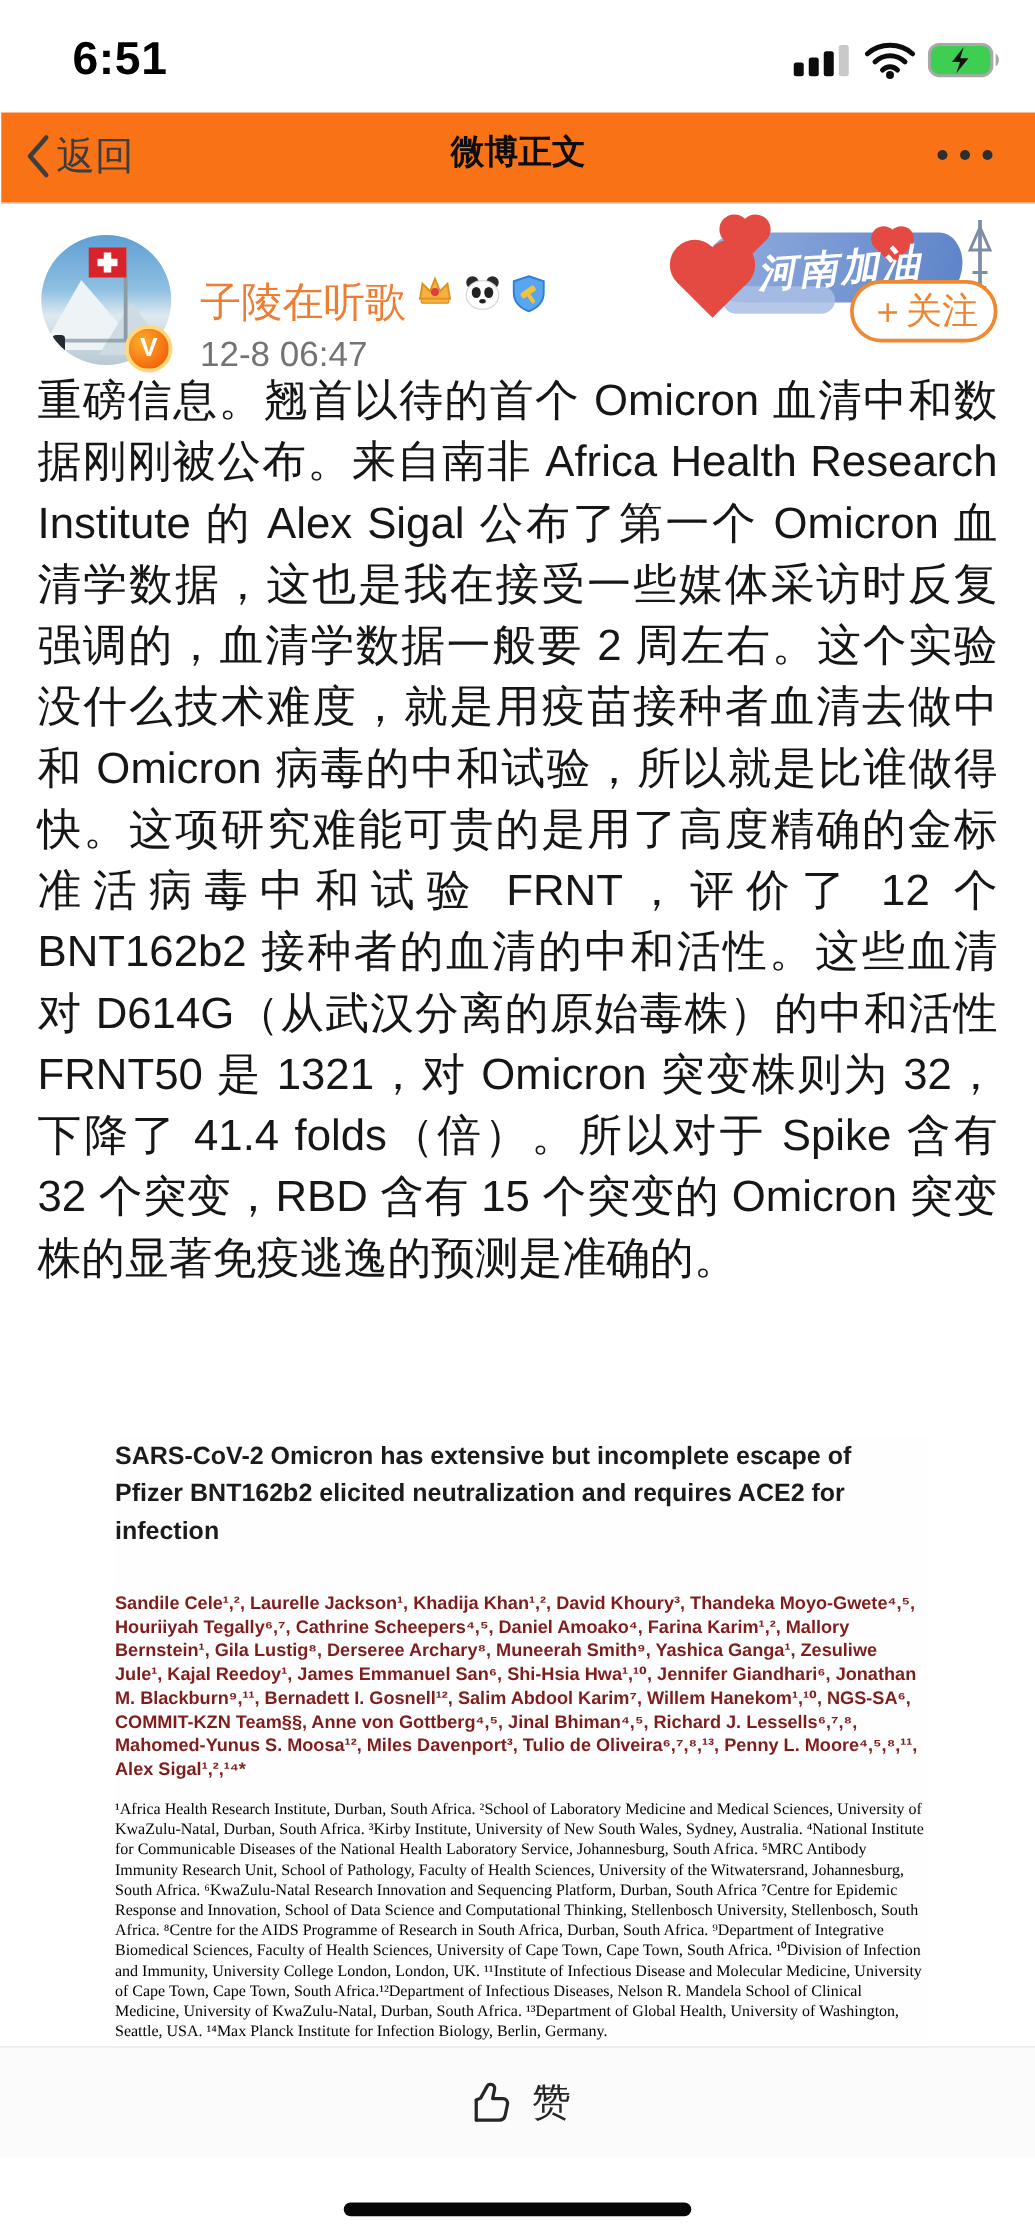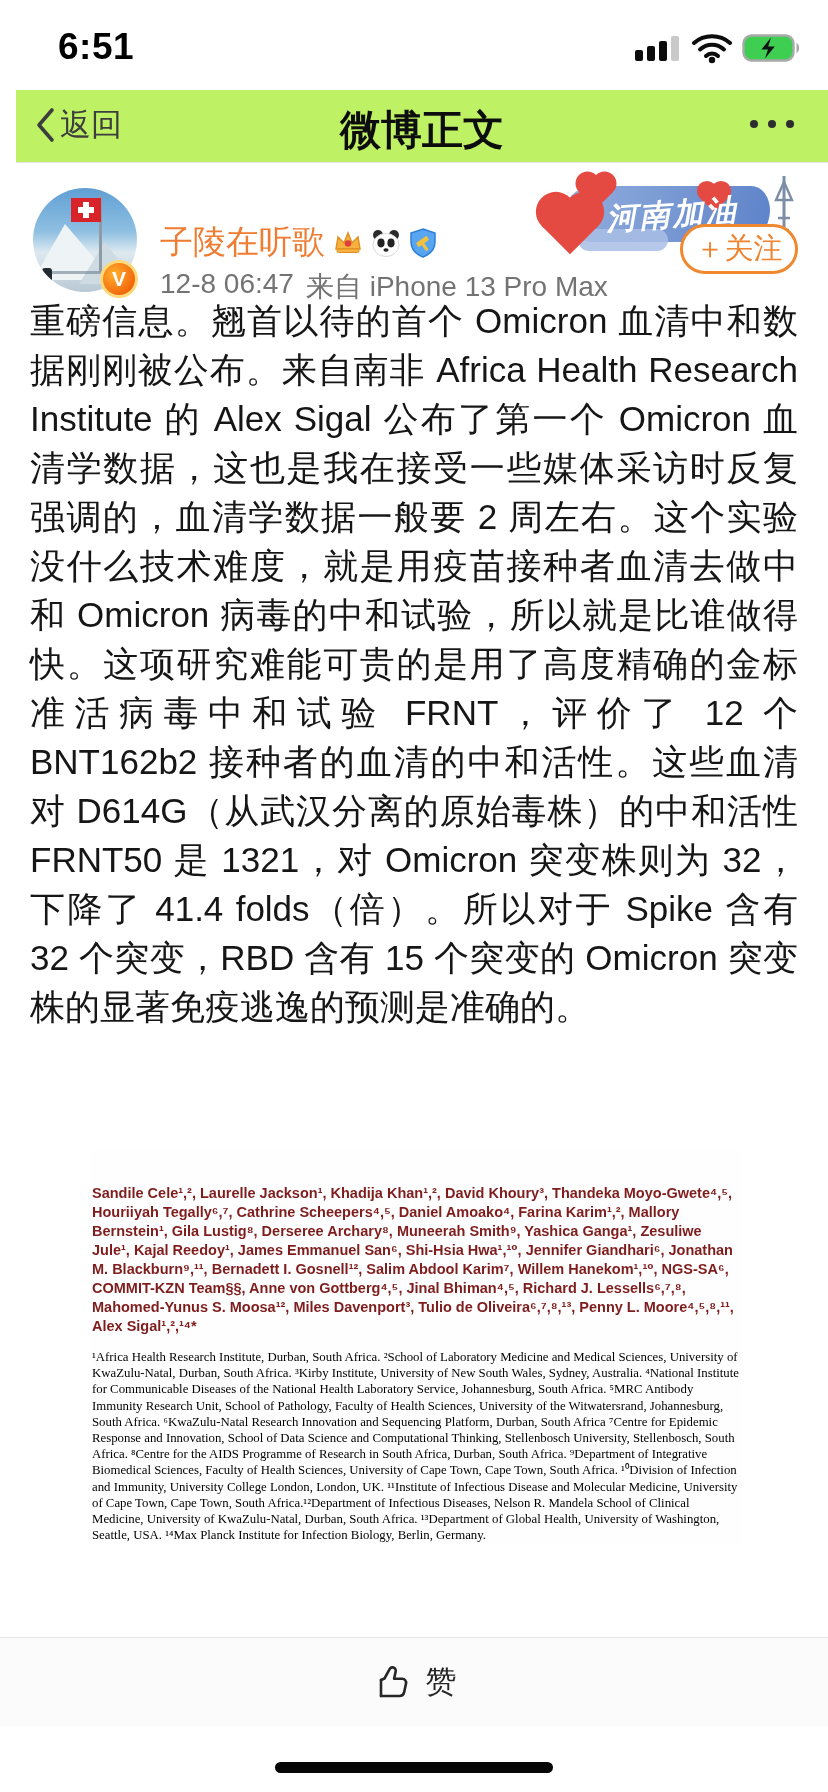--- a/index.html
+++ b/index.html
@@ -5,23 +5,23 @@
   html,body{margin:0;padding:0;background:#ffffff;}
   #screen{position:relative;width:828px;height:1792px;background:#fff;overflow:hidden;
           font-family:"Liberation Sans","DejaVu Sans",sans-serif;color:#111;border-radius:22px;}
 
   
   .status-bar{position:absolute;top:0;left:0;right:0;height:90px;}
   .status-time{position:absolute;left:58px;top:26px;font-size:37px;font-weight:700;color:#000;letter-spacing:.5px;}
   .status-icons{position:absolute;right:26px;top:32px;display:flex;align-items:center;gap:10px;}
 
   
-  .nav-bar{position:absolute;top:90px;left:16px;right:0;height:72px;background:#bef264;border-bottom:1px solid #e3e3e3;}
+  .nav-bar{position:absolute;top:90px;left:1px;right:0;height:72px;background:#f97316;border-bottom:1px solid #e3e3e3;}
   .back-button{position:absolute;left:18px;top:14px;display:flex;align-items:center;gap:4px;color:#3d3d3d;font-size:31px;cursor:pointer;}
-  .nav-title{position:absolute;left:0;right:0;top:13px;text-align:center;font-size:41px;font-weight:700;color:#0d0d0d;}
+  .nav-title{position:absolute;left:0;right:0;top:13px;text-align:center;font-size:27px;font-weight:700;color:#0d0d0d;}
   .more-button{position:absolute;right:34px;top:30px;display:flex;gap:10px;cursor:pointer;}
   .more-button i{width:8px;height:8px;border-radius:50%;background:#2e2e2e;}
 
   
   .post-header{position:absolute;top:162px;left:0;right:0;height:150px;}
   .avatar{position:absolute;left:33px;top:26px;width:104px;height:104px;border-radius:50%;overflow:hidden;
           background:linear-gradient(180deg,#5f9fd4 0%,#8fc0e2 42%,#dde9ef 62%,#b9c9d3 100%);cursor:pointer;}
   .mountain1{position:absolute;left:0px;bottom:12px;width:0;height:0;
              border-left:32px solid transparent;border-right:48px solid transparent;border-bottom:56px solid #eef3f6;}
   .mountain2{position:absolute;left:46px;bottom:8px;width:0;height:0;
@@ -29,21 +29,21 @@
   .rail{position:absolute;left:0;bottom:18px;width:80%;height:3px;background:#70828f;opacity:.6;}
   .flag-pole{position:absolute;left:66px;top:8px;width:3px;height:76px;background:#8e9aa4;}
   .swiss-flag{position:absolute;left:38px;top:10px;width:30px;height:24px;background:#d8232a;}
   .swiss-flag::before{content:"";position:absolute;left:12px;top:4px;width:6px;height:16px;background:#fff;}
   .swiss-flag::after{content:"";position:absolute;left:7px;top:9px;width:16px;height:6px;background:#fff;}
   .person{position:absolute;left:9px;bottom:6px;width:10px;height:18px;background:#232a30;border-radius:3px;}
   .v-badge{position:absolute;left:100px;top:98px;width:38px;height:38px;border-radius:50%;
            background:radial-gradient(circle at 35% 35%,#ffb02e,#f2640a 75%);border:3px solid #ffd97a;
            box-sizing:border-box;display:flex;align-items:center;justify-content:center;
            color:#fff;font-size:21px;font-weight:700;}
-  .name-row{position:absolute;left:160px;top:58px;display:flex;align-items:center;gap:8px;}
+  .name-row{position:absolute;left:160px;top:58px;display:flex;gap:8px;}
   .username{font-size:33px;font-weight:500;color:#ee7d33;cursor:pointer;}
   .meta-row{position:absolute;left:160px;top:106px;display:flex;gap:12px;font-size:28px;color:#737373;}
 
   
   .banner{position:absolute;right:30px;top:16px;width:250px;height:76px;z-index:1;}
   .banner-cloud{position:absolute;right:28px;top:8px;width:208px;height:56px;
                 background:linear-gradient(100deg,#93afde,#5e83c9);
                 border-radius:34px 20px 30px 36px/36px 26px 34px 22px;}
   .banner-cloud::after{content:"";position:absolute;left:16px;bottom:-9px;width:90px;height:22px;
                 background:#a9bee5;border-radius:20px;opacity:.85;}
@@ -153,21 +153,20 @@
         <ellipse cx="15" cy="21" rx="2.6" ry="1.8" fill="#222"></ellipse>
       </svg>
       <svg width="28" height="30" viewBox="0 0 28 30">
         <path d="M14 1 L26 5 V14 c0 8 -5.5 12.5 -12 15 C7.5 26.5 2 22 2 14 V5 Z" fill="#58a6f2" stroke="#2f7fd6" stroke-width="1.5"></path>
         <rect x="7" y="11" width="13" height="5" rx="1.4" fill="#f2c13d" transform="rotate(-35 13.5 13.5)"></rect>
         <rect x="13" y="15" width="3.2" height="8.5" rx="1.2" fill="#f2c13d" transform="rotate(-35 14.6 17)"></rect>
       </svg>
     </div>
     <div class="meta-row">
       <span>12-8 06:47</span>
-      <span>来自 iPhone 13 Pro Max</span>
     </div>
 
     <div class="banner">
       <div class="banner-cloud"></div>
       <div class="heart h1"></div>
       <div class="heart h2"></div>
       <div class="heart h3"></div>
       <svg class="tower" width="24" height="70" viewBox="0 0 24 70">
         <path d="M12 2 L12 66" stroke="#7d8da6" stroke-width="3"></path>
         <path d="M4 26 L12 8 L20 26 Z" fill="none" stroke="#7d8 da6" stroke-width="2.4"></path>
@@ -175,20 +174,21 @@
         <path d="M6 44 h12 M7 56 h10" stroke="#7d8da6" stroke-width="2.4"></path>
       </svg>
       <div class="banner-label">河南加油</div>
     </div>
     <div class="follow-button">＋关注</div>
   </div>
 
   <div class="post-body">重磅信息。翘首以待的首个 Omicron 血清中和数据刚刚被公布。来自南非 Africa Health Research Institute 的 Alex Sigal 公布了第一个 Omicron 血清学数据，这也是我在接受一些媒体采访时反复强调的，血清学数据一般要 2 周左右。这个实验没什么技术难度，就是用疫苗接种者血清去做中和 Omicron 病毒的中和试验，所以就是比谁做得快。这项研究难能可贵的是用了高度精确的金标准活病毒中和试验 FRNT，评价了 12 个 BNT162b2 接种者的血清的中和活性。这些血清对 D614G（从武汉分离的原始毒株）的中和活性 FRNT50 是 1321，对 Omicron 突变株则为 32，下降了 41.4 folds（倍）。所以对于 Spike 含有 32 个突变，RBD 含有 15 个突变的 Omicron 突变株的显著免疫逃逸的预测是准确的。</div>
 
   <div class="paper">
+    <div class="paper-title">SARS-CoV-2 Omicron has extensive but incomplete escape of Pfizer BNT162b2 elicited neutralization and requires ACE2 for infection</div>
     <div class="paper-authors">Sandile Cele¹,², Laurelle Jackson¹, Khadija Khan¹,², David Khoury³, Thandeka Moyo-Gwete⁴,⁵, Houriiyah Tegally⁶,⁷, Cathrine Scheepers⁴,⁵, Daniel Amoako⁴, Farina Karim¹,², Mallory Bernstein¹, Gila Lustig⁸, Derseree Archary⁸, Muneerah Smith⁹, Yashica Ganga¹, Zesuliwe Jule¹, Kajal Reedoy¹, James Emmanuel San⁶, Shi-Hsia Hwa¹,¹⁰, Jennifer Giandhari⁶, Jonathan M. Blackburn⁹,¹¹, Bernadett I. Gosnell¹², Salim Abdool Karim⁷, Willem Hanekom¹,¹⁰, NGS-SA⁶, COMMIT-KZN Team§§, Anne von Gottberg⁴,⁵, Jinal Bhiman⁴,⁵, Richard J. Lessells⁶,⁷,⁸, Mahomed-Yunus S. Moosa¹², Miles Davenport³, Tulio de Oliveira⁶,⁷,⁸,¹³, Penny L. Moore⁴,⁵,⁸,¹¹, Alex Sigal¹,²,¹⁴*</div>
     <div class="paper-affiliations">¹Africa Health Research Institute, Durban, South Africa. ²School of Laboratory Medicine and Medical Sciences, University of KwaZulu-Natal, Durban, South Africa. ³Kirby Institute, University of New South Wales, Sydney, Australia. ⁴National Institute for Communicable Diseases of the National Health Laboratory Service, Johannesburg, South Africa. ⁵MRC Antibody Immunity Research Unit, School of Pathology, Faculty of Health Sciences, University of the Witwatersrand, Johannesburg, South Africa. ⁶KwaZulu-Natal Research Innovation and Sequencing Platform, Durban, South Africa ⁷Centre for Epidemic Response and Innovation, School of Data Science and Computational Thinking, Stellenbosch University, Stellenbosch, South Africa. ⁸Centre for the AIDS Programme of Research in South Africa, Durban, South Africa. ⁹Department of Integrative Biomedical Sciences, Faculty of Health Sciences, University of Cape Town, Cape Town, South Africa. ¹⁰Division of Infection and Immunity, University College London, London, UK. ¹¹Institute of Infectious Disease and Molecular Medicine, University of Cape Town, Cape Town, South Africa.¹²Department of Infectious Diseases, Nelson R. Mandela School of Clinical Medicine, University of KwaZulu-Natal, Durban, South Africa. ¹³Department of Global Health, University of Washington, Seattle, USA. ¹⁴Max Planck Institute for Infection Biology, Berlin, Germany.</div>
   </div>
 
   <div class="toolbar">
     <div class="tool">
       <svg width="40" height="40" viewBox="0 0 40 40">
         <path d="M9 18 v16" fill="none" stroke="#262626" stroke-width="2.6" stroke-linecap="round"></path>
         <path d="M9 34 h18.5 c2.2 0 4.1 -1.5 4.6 -3.6 l1.9 -9 c.5 -2.4 -1.3 -4.6 -3.7 -4.6 h-8.2 l1.6 -7.6 c.4 -2 -1.1 -3.8 -3.1 -3.8 h-.5 c-.9 0 -1.7 .5 -2.2 1.3 L12.5 16.5 9 18" fill="none" stroke="#262626" stroke-width="2.6" stroke-linecap="round" stroke-linejoin="round"></path>
       </svg>

